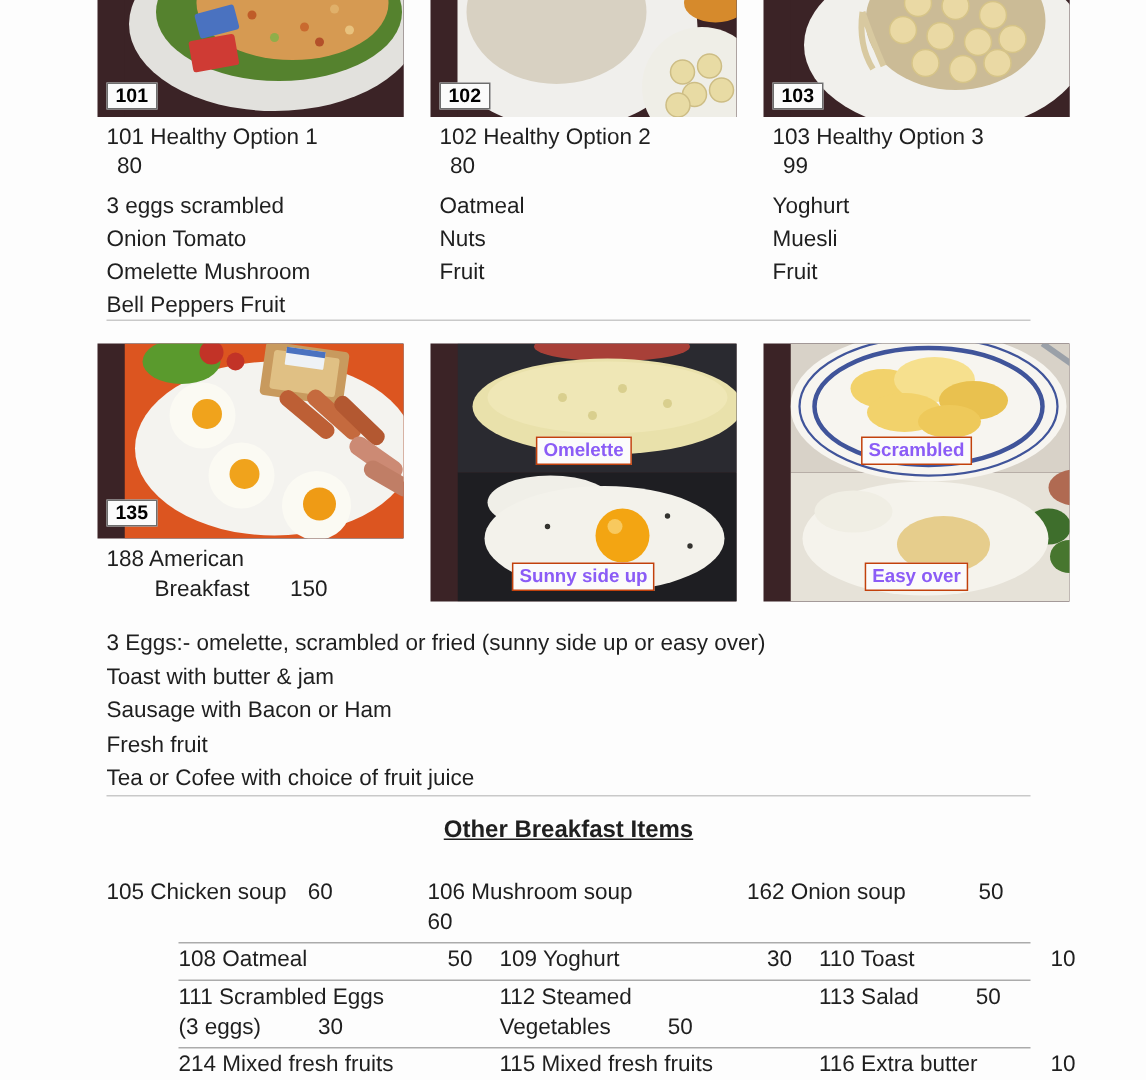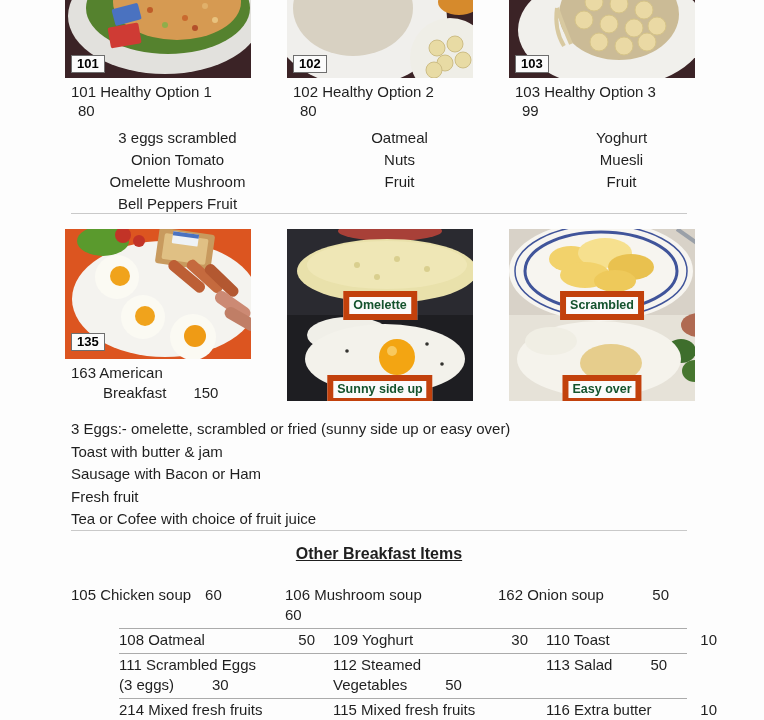--- a/index.html
+++ b/index.html
@@ -4,39 +4,39 @@
 <style>
   html,body{margin:0;padding:0;background:#ffffff;}
   .page{
     position:relative;width:764px;height:720px;overflow:hidden;background:#fdfdfd;
     font-family:"Liberation Sans","DejaVu Sans",sans-serif;color:#1f1f1f;
   }
   
   .top-cards{position:absolute;top:0;left:65px;width:650px;display:grid;
     grid-template-columns:repeat(3,206px);column-gap:16px;}
   .card{position:relative;}
-  .photo{position:relative;width:186px;overflow:hidden;background:#3b2326;}
+  .photo{position:relative;width:186px;overflow:hidden;background:#3b2326;padding-left:18px;}
   .photo svg{display:block;}
   .photo-h78{height:78px;}
   .photo-h130{height:130px;}
   .photo-h172{height:172px;}
   .photo-badge{
     position:absolute;left:6px;background:#fbfbfb;border:1px solid #6e6e6e;
     color:#000;font-weight:bold;font-size:13px;line-height:16px;padding:0 5px;
   }
   .badge-b5{bottom:5px;}
   .badge-b8{bottom:8px;}
   .photo-tag{
     position:absolute;left:50%;transform:translateX(-50%);
-    background:#fbfbfb;border:6px solid #c2410c;color:#14532d;font-weight:bold;
+    background:#fbfbfb;border:1px solid #c2410c;color:#8b5cf6;font-weight:bold;
     font-size:12.5px;line-height:15px;padding:1px 4px;white-space:nowrap;
   }
   .card-title{margin:4px 0 0 6px;font-size:15px;line-height:19px;}
   .card-price{padding-left:13px;font-size:15px;line-height:19px;}
-  .card-items{margin:7px 0 0 19px;font-size:15px;line-height:22px;text-align:center;}
+  .card-items{margin:7px 0 0 6px;font-size:15px;line-height:22px;}
   
   .rule{position:absolute;left:71px;width:616px;height:0;border-top:1px solid #c9c9c9;}
   .rule-1{top:213px;}
   .rule-2{top:530px;}
   
   .second-row{position:absolute;top:229px;left:65px;width:650px;display:grid;
     grid-template-columns:repeat(3,206px);column-gap:16px;align-items:start;}
   .caption{margin:4px 0 0 6px;font-size:15px;line-height:20px;}
   .caption-line2{display:flex;padding-left:32px;}
   .caption-price{margin-left:27px;}
@@ -173,21 +173,21 @@
           <circle cx="52" cy="48" r="22" fill="#fbfaf3"></circle>
             <circle cx="55" cy="47" r="10" fill="#f0a31c"></circle>
           <circle cx="78" cy="88" r="22" fill="#fbfaf3"></circle>
             <circle cx="80" cy="87" r="10" fill="#f0a31c"></circle>
           <circle cx="128" cy="108" r="23" fill="#fbfaf3"></circle>
             <circle cx="130" cy="107" r="11" fill="#ef9b15"></circle>
         </svg>
         <span class="photo-badge badge-b8">135</span>
       </div>
       <div class="caption">
-        <div>163 American</div>
+        <div>188 American</div>
         <div class="caption-line2">
           <span>Breakfast</span>
           <span class="caption-price">150</span>
         </div>
       </div>
     </div>
 
     <div class="photo photo-h172">
       <svg width="206" height="172" viewBox="0 0 206 172">
         <rect width="206" height="86" fill="#2a2a30"></rect>

